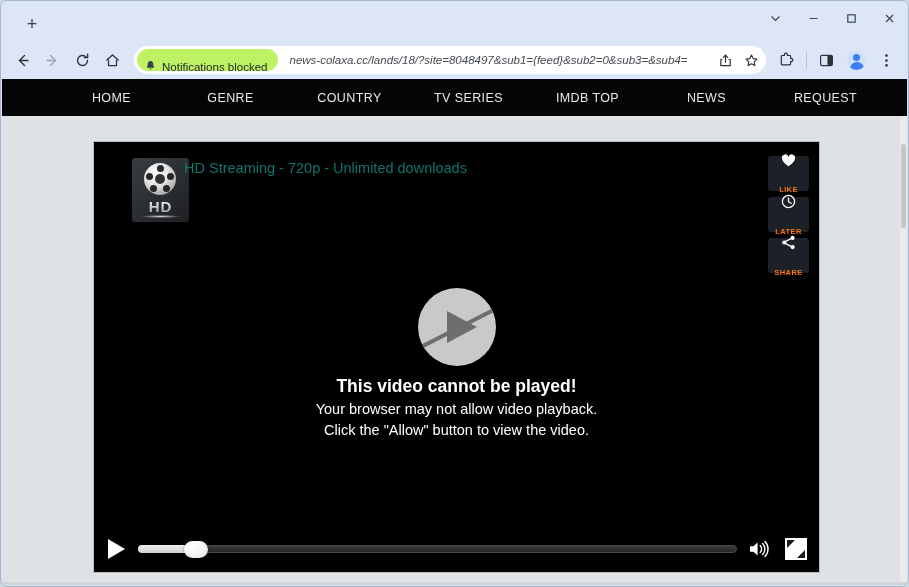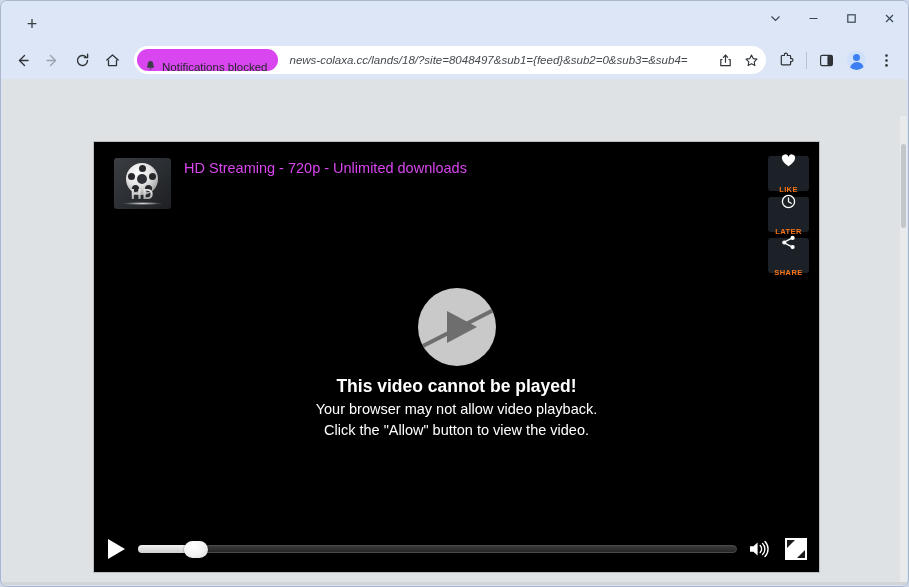--- a/index.html
+++ b/index.html
@@ -101,21 +101,21 @@
     background: #ffffff;
     border-radius: 14px;
     display: flex; align-items: center;
     margin: 0 5px 0 6px;
     padding-left: 3px;
     min-width: 0;
     position: relative;
   }
   .notif-chip {
     height: 22px;
-    background: #d946ef;
+    background: #bef264;
     border-radius: 11px;
     display: flex; align-items: center;
     padding: 13px 11px 0 8px;
     gap: 6px;
     flex: 0 0 auto;
   }
   .notif-chip .lbl {
     font-size: 11.5px; color: #26292d;
     white-space: nowrap;
   }
@@ -196,22 +196,22 @@
     background: #000000;
     border: 1px solid #b9bec2;
   }
   .player-top {
     position: absolute;
     left: 0; top: 0; right: 0;
     height: 96px;
   }
   .hd-icon {
     position: absolute;
-    left: 20px; top: 16px;
-    width: 57px; height: 51px;
+    left: 38px; top: 16px;
+    width: 57px; height: 64px;
     background: linear-gradient(135deg,#3a3d42 0%, #2a2d31 55%, #1e2023 100%);
     border-radius: 3px;
     overflow: hidden;
   }
   .reel {
     position: absolute;
     left: 12px; top: 5px;
     width: 32px; height: 32px;
     border-radius: 50%;
     background: radial-gradient(circle at 38% 32%, #fdfdfd 0%, #e3e3e3 42%, #a8a8a8 76%, #6f6f6f 100%);
@@ -247,21 +247,21 @@
     content: "";
     position: absolute;
     left: 9px; right: 9px; bottom: -3px;
     height: 3px;
     background: radial-gradient(ellipse at center, rgba(255,255,255,0.8) 0%, rgba(255,255,255,0) 72%);
   }
   .promo-link {
     position: absolute;
     left: 90px; top: 18px;
     font-size: 14.5px;
-    color: #d946ef;
+    color: #0f766e;
     white-space: nowrap;
   }
 
   .side-buttons {
     position: absolute;
     right: 10px; top: 14px;
     display: flex; flex-direction: column;
     gap: 6px;
   }
   .sbtn {
@@ -522,20 +522,30 @@
       <svg width="17" height="17" viewBox="0 0 17 17">
           <circle cx="8.5" cy="3.6" r="1.3" fill="#2f3337"></circle>
           <circle cx="8.5" cy="8.5" r="1.3" fill="#2f3337"></circle>
           <circle cx="8.5" cy="13.4" r="1.3" fill="#2f3337"></circle>
         </svg>
     </div>
   </div>
 
   <div class="page">
 
+    <div class="sitenav">
+      <div class="spacer"></div>
+      <div class="navitem">HOME</div>
+      <div class="navitem">GENRE</div>
+      <div class="navitem">COUNTRY</div>
+      <div class="navitem">TV SERIES</div>
+      <div class="navitem">IMDB TOP</div>
+      <div class="navitem">NEWS</div>
+      <div class="navitem">REQUEST</div>
+    </div>
 
     <div class="player-wrap">
 
       <div class="player-top">
         <div class="hd-icon">
           <div class="reel">
             <div class="hub"></div>
             <div class="hole h1"></div>
             <div class="hole h2"></div>
             <div class="hole h3"></div>

